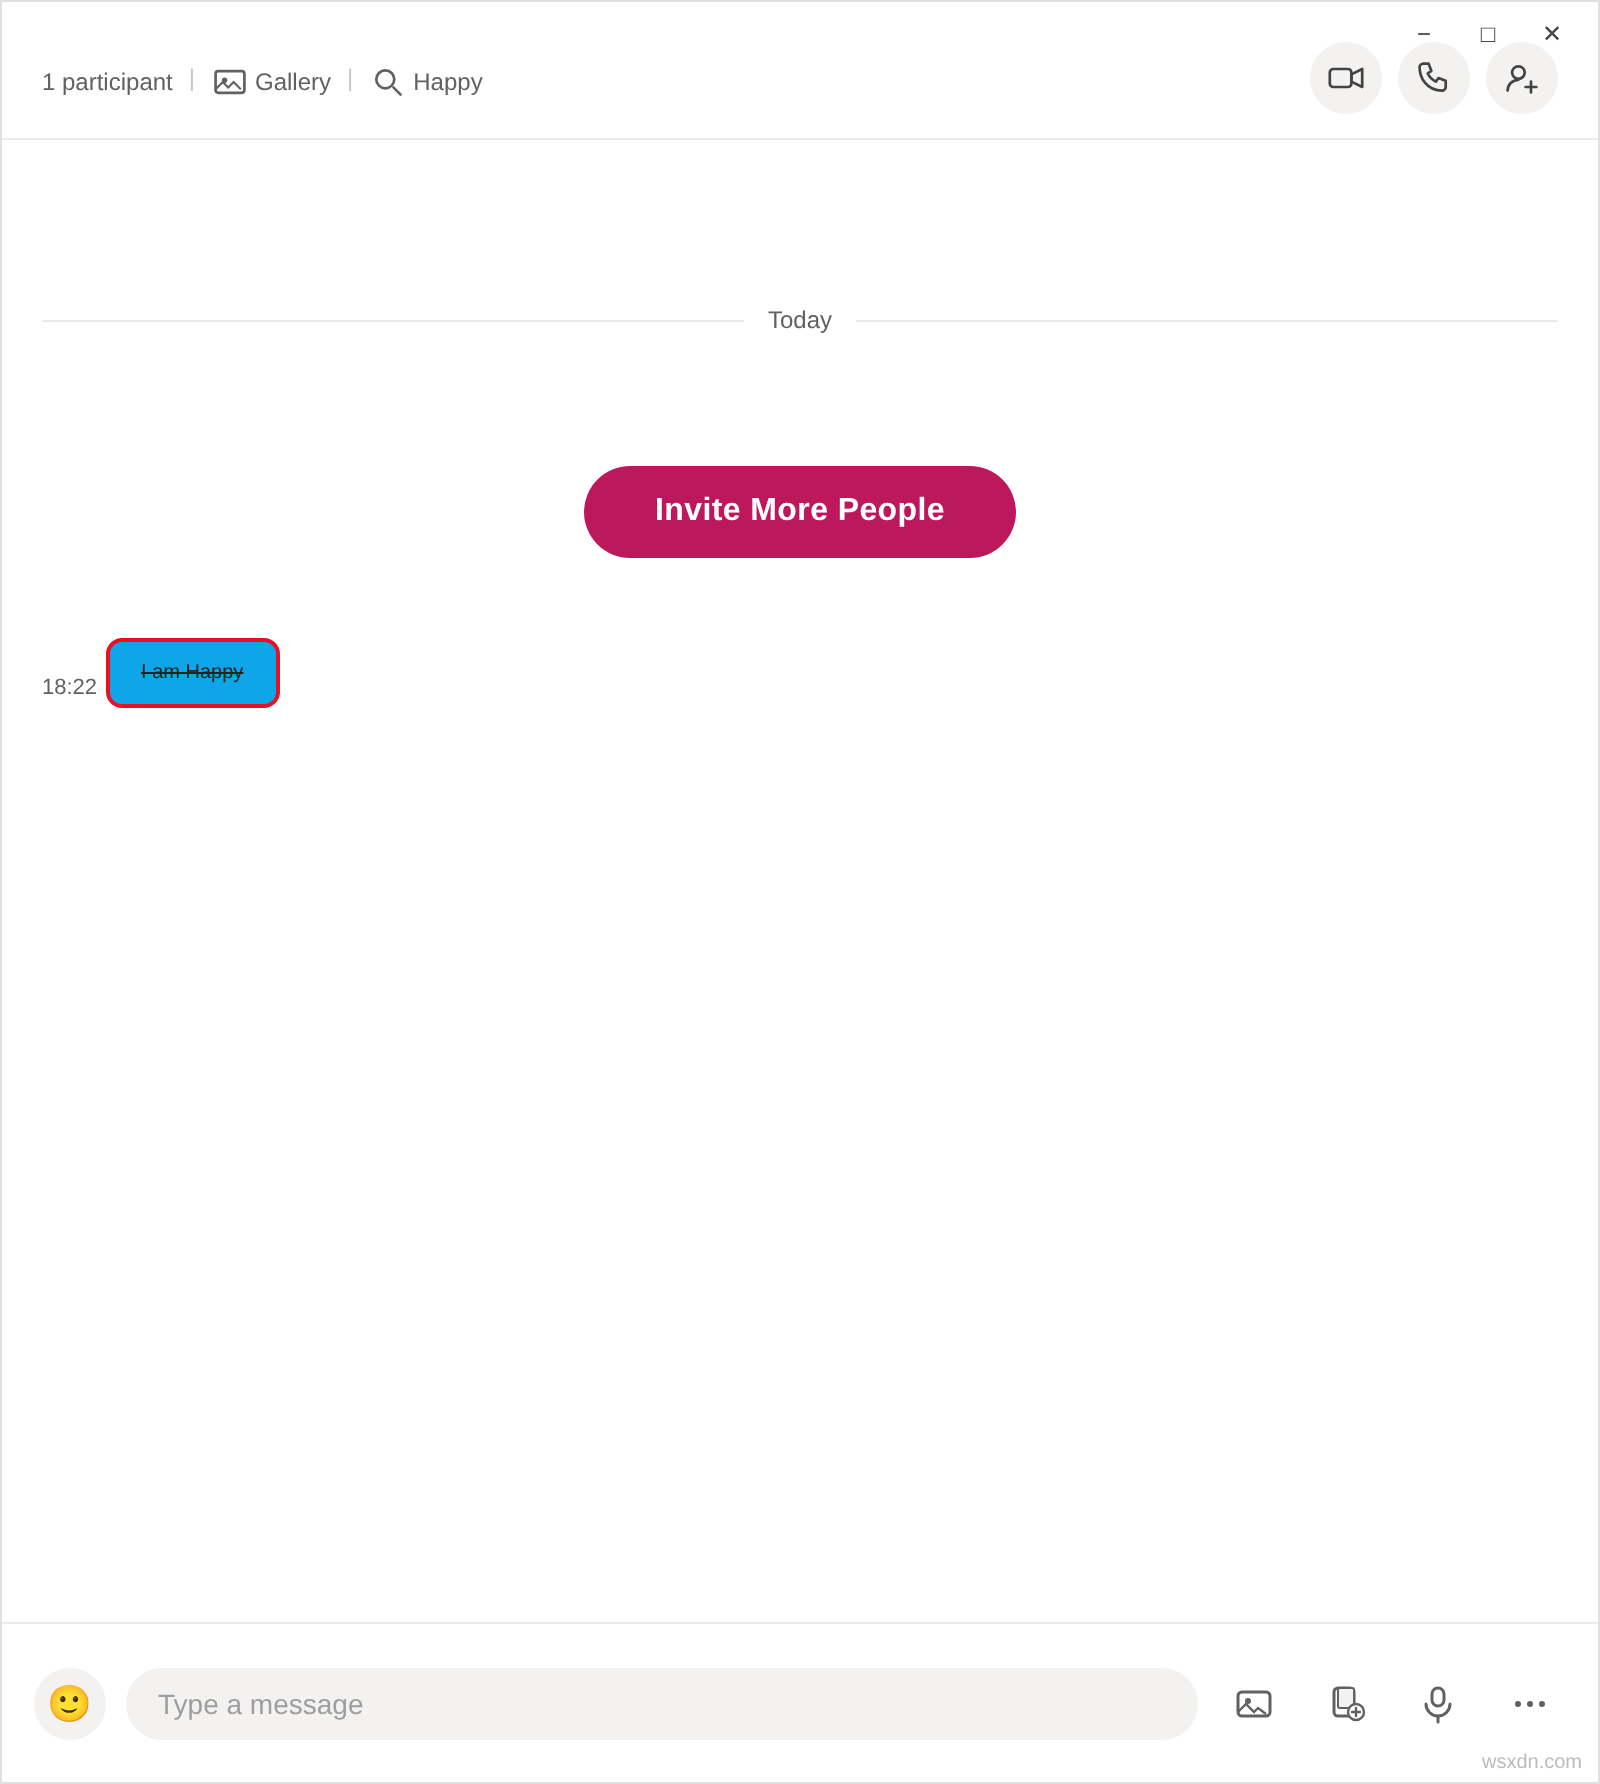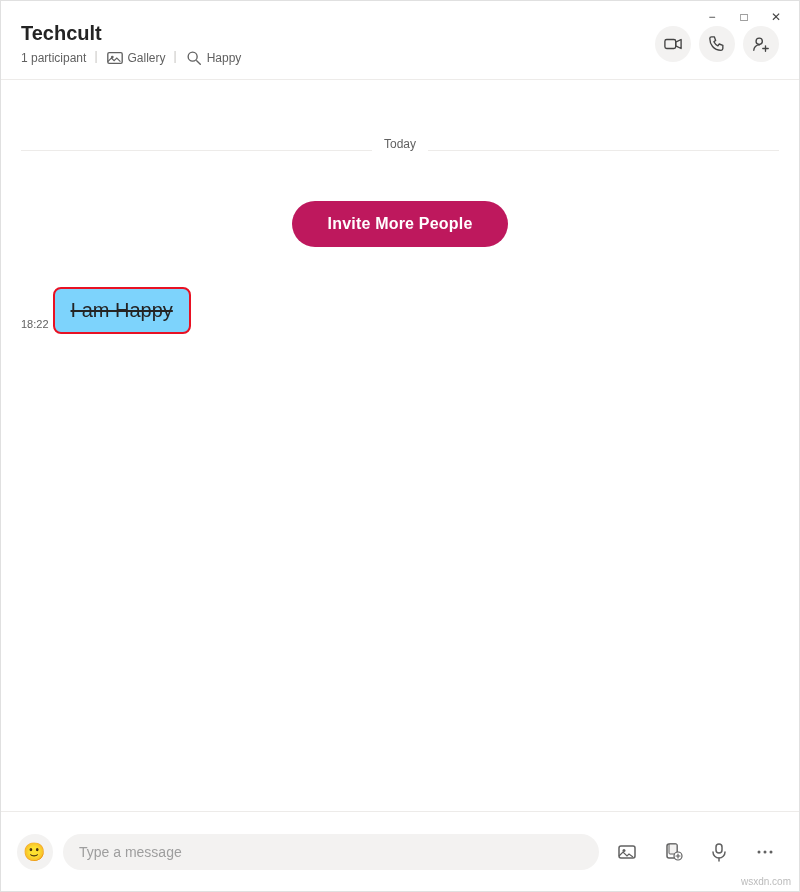--- a/index.html
+++ b/index.html
@@ -109,23 +109,23 @@
       bottom: 80px;
       overflow-y: auto;
       padding: 16px 20px;
       display: flex;
       flex-direction: column;
     }
 
     
     .date-divider {
       display: flex;
-      align-items: flex-end;
+      align-items: center;
       gap: 12px;
-      margin: 20px 0;
+      margin: 36px 0;
     }
 
     .date-divider-line {
       flex: 1;
       height: 1px;
       background: #edebe9;
     }
 
     .date-divider-text {
       font-size: 12px;
@@ -164,25 +164,25 @@
       margin-bottom: 4px;
       padding-right: 4px;
     }
 
     .message-bubble-wrapper {
       display: flex;
       align-items: flex-end;
     }
 
     .message-bubble {
-      background: #7dd3fc;
+      background: #0ea5e9;
       border: 2px solid #e81123;
       border-radius: 8px;
       padding: 10px 16px;
-      font-size: 20px;
+      font-size: 10px;
       color: #242424;
       max-width: 280px;
       text-decoration: line-through;
       text-decoration-color: #242424;
     }
 
     
     .input-area {
       position: absolute;
       bottom: 0;
@@ -260,21 +260,20 @@
 <body>
 
 <div class="title-bar">
   <div class="title-bar-btn">−</div>
   <div class="title-bar-btn">□</div>
   <div class="title-bar-btn close">✕</div>
 </div>
 
 <div class="header">
   <div class="header-left">
-    <div class="chat-title">Techcult</div>
     <div class="chat-meta">
       <span class="chat-meta-item">1 participant</span>
       <span class="separator">|</span>
       <span class="chat-meta-item">
         <svg class="icon-svg" viewBox="0 0 20 20" fill="none" xmlns="http://www.w3.org/2000/svg">
           <rect x="2" y="4" width="16" height="12" rx="1.5" stroke="#616161" stroke-width="1.5" fill="none"></rect>
           <circle cx="7" cy="9" r="1.5" fill="#616161"></circle>
           <path d="M2 14l4-4 3 3 3-3 4 4" stroke="#616161" stroke-width="1.2" fill="none"></path>
         </svg>
         <span>Gallery</span>

